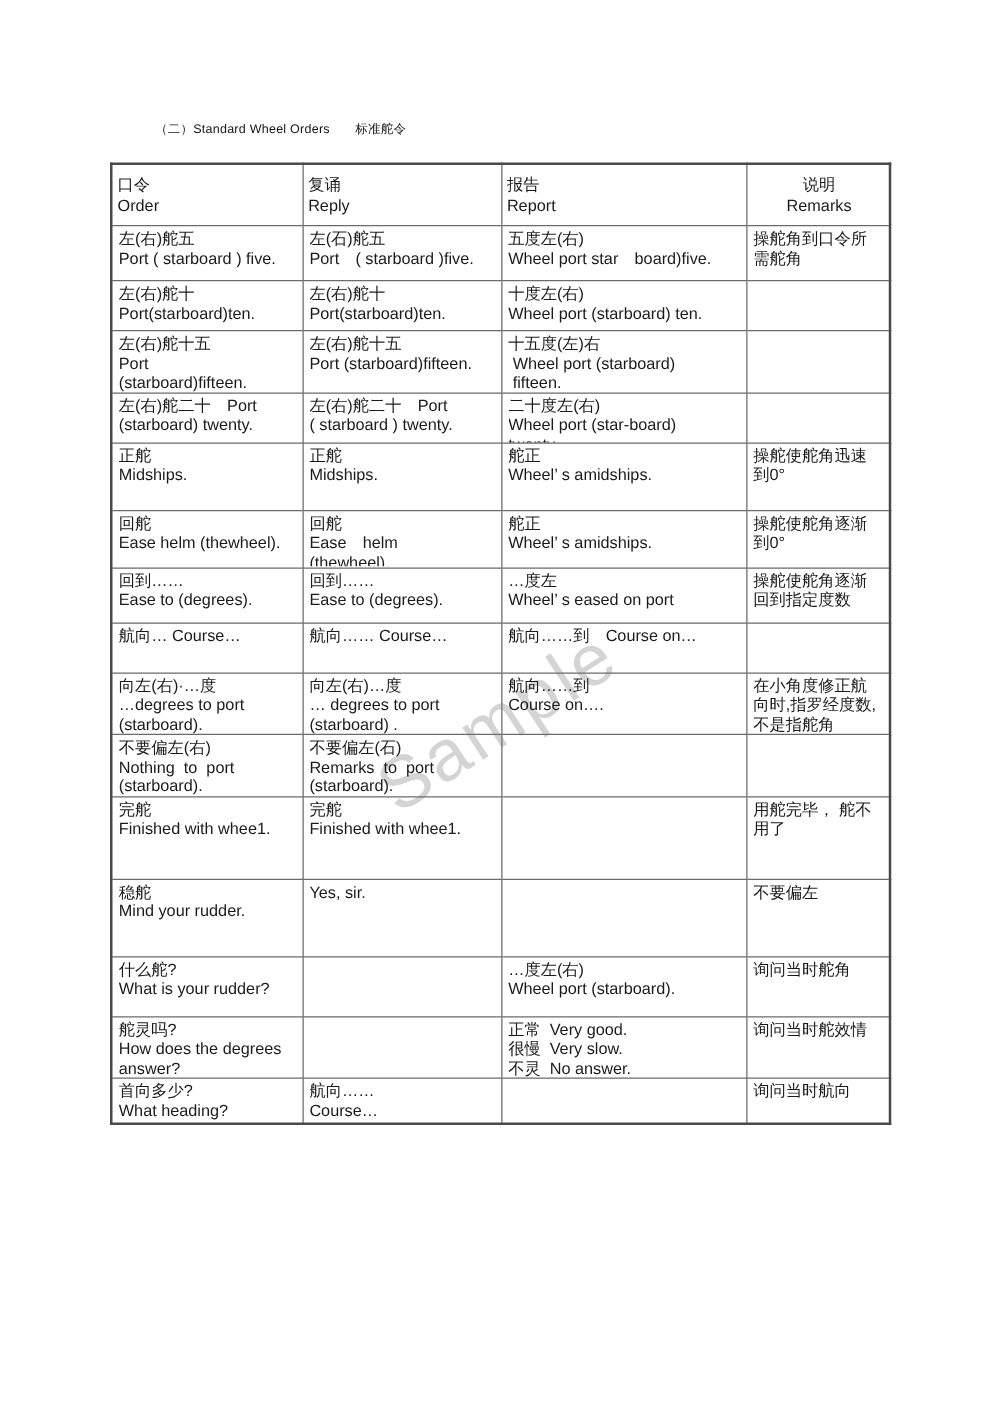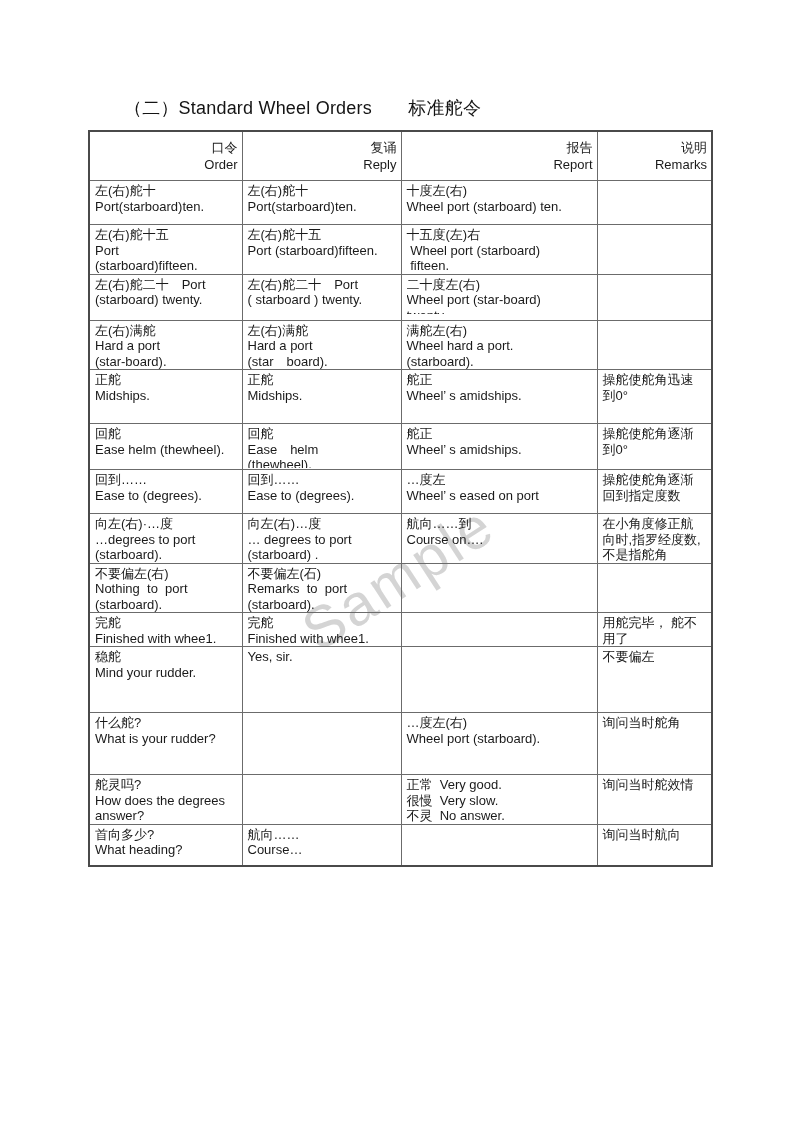--- a/index.html
+++ b/index.html
@@ -3,21 +3,21 @@
 <meta charset="utf-8">
 <style>
   html,body{margin:0;padding:0;}
   body{
     width:794px;height:1122px;background:#ffffff;position:relative;
     font-family:"Liberation Sans","DejaVu Sans",sans-serif;
     color:#1a1a1a;overflow:hidden;
   }
   .page-title{
     position:absolute;left:124px;top:96px;
-    font-size:18px;color:#141414;letter-spacing:.2px;white-space:pre;
+    font-size:10px;color:#141414;letter-spacing:.2px;white-space:pre;
   }
   .watermark{
     position:absolute;left:398px;top:577px;z-index:0;
     transform:translate(-50%,-50%) rotate(-33deg);
     font-size:58px;color:#ababab;opacity:.5;letter-spacing:3px;
   }
   table.orders{
     position:absolute;left:88px;top:130px;z-index:1;
     width:623px;border-collapse:collapse;table-layout:fixed;
     border:2px solid #4a4a4a;
@@ -25,24 +25,24 @@
   col.c1{width:153px}col.c2{width:159px}col.c3{width:196px}col.c4{width:115px}
   th,td{
     border:1px solid #6b6b6b;
     vertical-align:top;text-align:left;
     padding:2px 3px 0 5px;
     font-size:13px;line-height:15.5px;font-weight:normal;
     white-space:pre-wrap;word-wrap:break-word;
     background:transparent;
   }
   thead th{
-    text-align:right;vertical-align:middle;
+    text-align:left;vertical-align:middle;
     line-height:17px;height:44px;padding:2px 4px;
   }
-  thead th.remarks-h{text-align:right;padding-left:6px;}
+  thead th.remarks-h{text-align:center;padding-left:6px;}
   tbody tr:nth-child(1){height:44px}
   tbody tr:nth-child(2){height:40px}
   tbody tr:nth-child(3){height:46px}
   tbody tr:nth-child(4){height:38px}
   tbody tr:nth-child(5){height:54px}
   tbody tr:nth-child(6){height:46px}
   tbody tr:nth-child(7){height:44px}
   tbody tr:nth-child(8){height:40px}
   tbody tr:nth-child(9){height:31px}
   tbody tr:nth-child(10){height:31px}
@@ -77,20 +77,30 @@
       <th>复诵
 Reply</th>
       <th>报告
 Report</th>
       <th class="remarks-h">说明
 Remarks</th>
     </tr>
   </thead>
   <tbody>
     <tr>
+      <td>左(右)舵五
+Port ( starboard ) five.</td>
+      <td>左(石)舵五
+Port　( starboard )five.</td>
+      <td>五度左(右)
+Wheel port star　board)five.</td>
+      <td>操舵角到口令所
+需舵角</td>
+    </tr>
+    <tr>
       <td>左(右)舵十
 Port(starboard)ten.</td>
       <td>左(右)舵十
 Port(starboard)ten.</td>
       <td>十度左(右)
 Wheel port (starboard) ten.</td>
       <td></td>
     </tr>
     <tr>
       <td>左(右)舵十五
@@ -104,32 +114,20 @@
       <td></td>
     </tr>
     <tr>
       <td>左(右)舵二十　Port
 (starboard) twenty.</td>
       <td>左(右)舵二十　Port
 ( starboard ) twenty.</td>
       <td><div class="clip-a">二十度左(右)
 Wheel port (star-board)
 twenty.</div></td>
-      <td></td>
-    </tr>
-    <tr>
-      <td>左(右)满舵
-Hard a port
-(star-board).</td>
-      <td>左(右)满舵
-Hard a port
-(star　board).</td>
-      <td>满舵左(右)
-Wheel hard a port.
-(starboard).</td>
       <td></td>
     </tr>
     <tr>
       <td>正舵
 Midships.</td>
       <td>正舵
 Midships.</td>
       <td>舵正
 Wheel’ s amidships.</td>
       <td>操舵使舵角迅速
@@ -148,20 +146,26 @@
     </tr>
     <tr>
       <td>回到……
 Ease to (degrees).</td>
       <td>回到……
 Ease to (degrees).</td>
       <td>…度左
 Wheel’ s eased on port</td>
       <td>操舵使舵角逐渐
 回到指定度数</td>
+    </tr>
+    <tr>
+      <td>航向… Course…</td>
+      <td>航向…… Course…</td>
+      <td>航向……到　Course on…</td>
+      <td></td>
     </tr>
     <tr>
       <td>向左(右)·…度
 …degrees to port
 (starboard).</td>
       <td>向左(右)…度
 … degrees to port
 (starboard) .</td>
       <td>航向……到
 Course on….</td>

